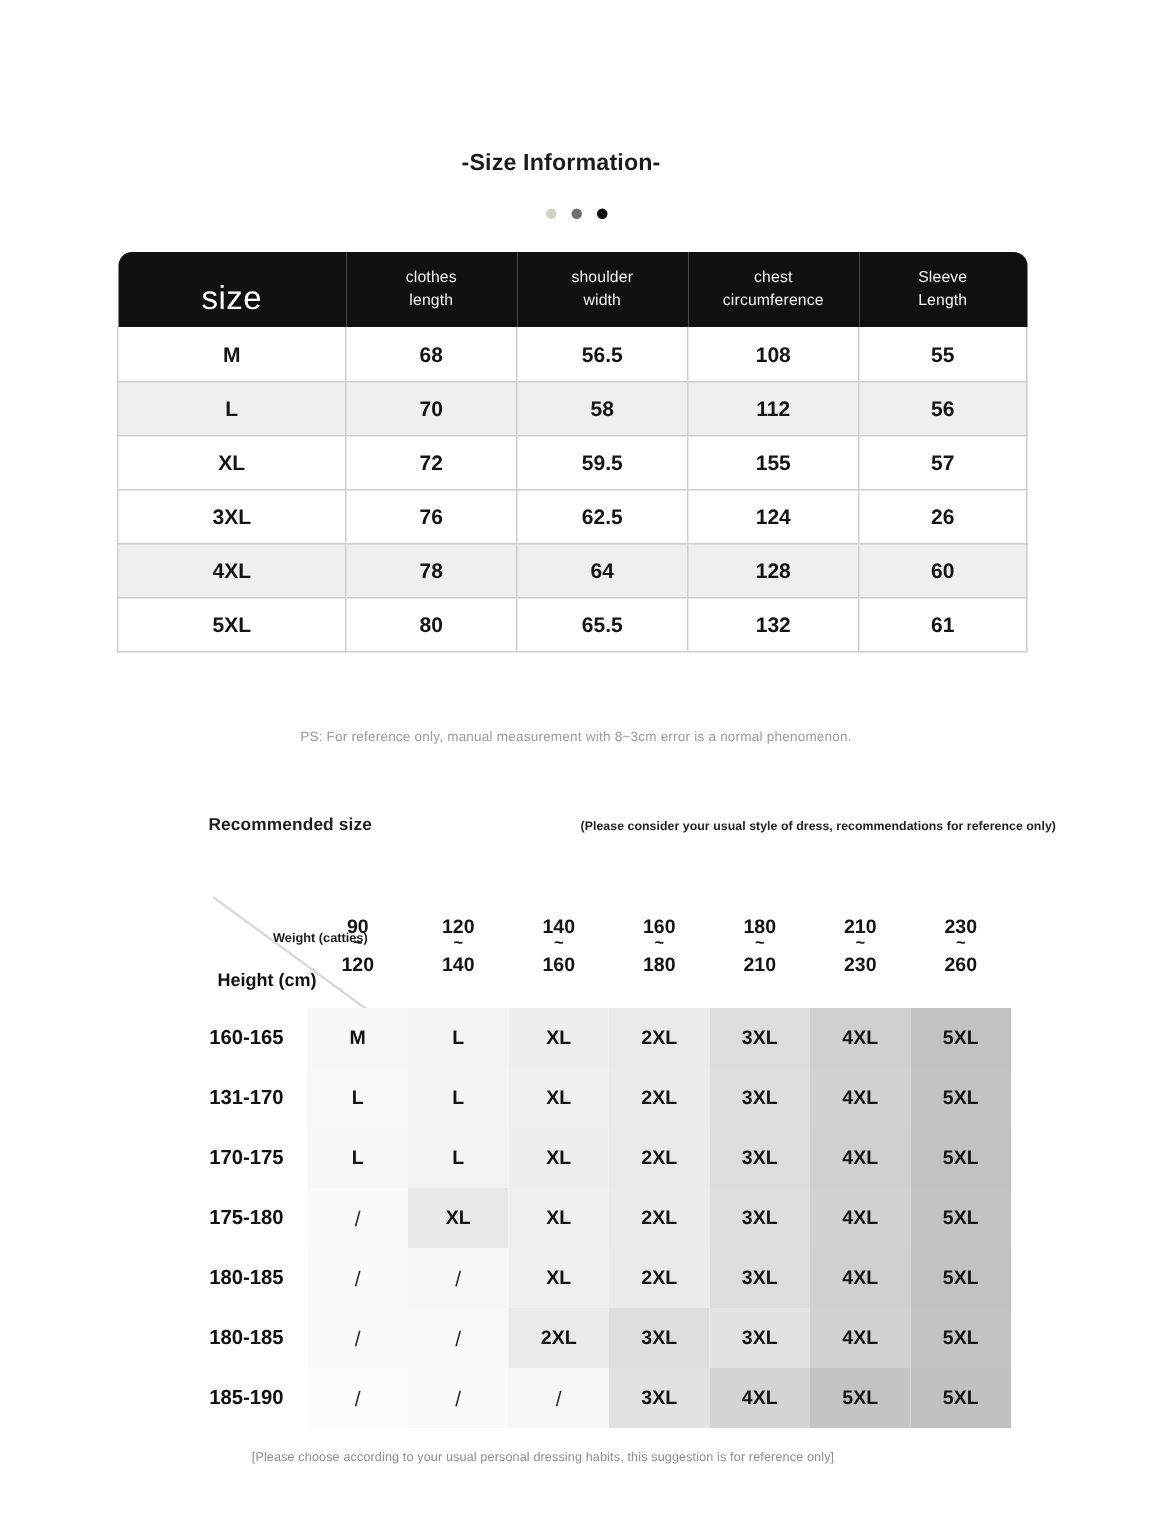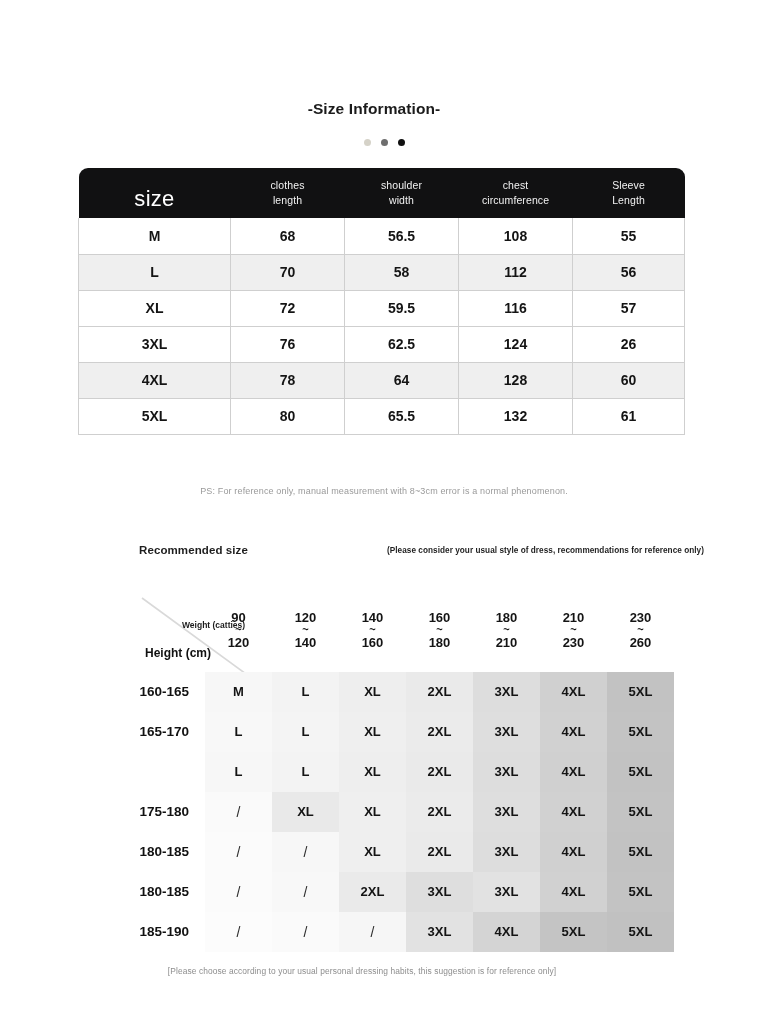--- a/index.html
+++ b/index.html
@@ -333,21 +333,21 @@
             <td>L</td>
             <td>70</td>
             <td>58</td>
             <td>112</td>
             <td>56</td>
           </tr>
           <tr>
             <td>XL</td>
             <td>72</td>
             <td>59.5</td>
-            <td>116</td>
+            <td>155</td>
             <td>57</td>
           </tr>
           <tr>
             <td>3XL</td>
             <td>76</td>
             <td>62.5</td>
             <td>124</td>
             <td>26</td>
           </tr>
           <tr class="alt">
@@ -419,28 +419,29 @@
         <div>260</div>
       </div>
       <div class="rec-rowlabel" style="top: 76px;">160-165</div>
       <div class="rec-cell" style="left: 109px; top: 76px; background: rgb(247, 247, 247);">M</div>
       <div class="rec-cell" style="left: 176px; top: 76px; background: rgb(243, 243, 243);">L</div>
       <div class="rec-cell" style="left: 243px; top: 76px; background: rgb(238, 238, 238);">XL</div>
       <div class="rec-cell" style="left: 310px; top: 76px; background: rgb(234, 234, 234);">2XL</div>
       <div class="rec-cell" style="left: 377px; top: 76px; background: rgb(221, 221, 221);">3XL</div>
       <div class="rec-cell" style="left: 444px; top: 76px; background: rgb(208, 208, 208);">4XL</div>
       <div class="rec-cell" style="left: 511px; top: 76px; background: rgb(194, 194, 194);">5XL</div>
-      <div class="rec-rowlabel" style="top: 116px;">165-170</div>
+      <div class="rec-rowlabel" style="top: 116px;">131-170</div>
       <div class="rec-cell" style="left: 109px; top: 116px; background: rgb(248, 248, 248);">L</div>
       <div class="rec-cell" style="left: 176px; top: 116px; background: rgb(244, 244, 244);">L</div>
       <div class="rec-cell" style="left: 243px; top: 116px; background: rgb(239, 239, 239);">XL</div>
       <div class="rec-cell" style="left: 310px; top: 116px; background: rgb(235, 235, 235);">2XL</div>
       <div class="rec-cell" style="left: 377px; top: 116px; background: rgb(222, 222, 222);">3XL</div>
       <div class="rec-cell" style="left: 444px; top: 116px; background: rgb(209, 209, 209);">4XL</div>
       <div class="rec-cell" style="left: 511px; top: 116px; background: rgb(195, 195, 195);">5XL</div>
+      <div class="rec-rowlabel" style="top: 156px;">170-175</div>
       <div class="rec-cell" style="left: 109px; top: 156px; background: rgb(247, 247, 247);">L</div>
       <div class="rec-cell" style="left: 176px; top: 156px; background: rgb(243, 243, 243);">L</div>
       <div class="rec-cell" style="left: 243px; top: 156px; background: rgb(238, 238, 238);">XL</div>
       <div class="rec-cell" style="left: 310px; top: 156px; background: rgb(234, 234, 234);">2XL</div>
       <div class="rec-cell" style="left: 377px; top: 156px; background: rgb(221, 221, 221);">3XL</div>
       <div class="rec-cell" style="left: 444px; top: 156px; background: rgb(208, 208, 208);">4XL</div>
       <div class="rec-cell" style="left: 511px; top: 156px; background: rgb(194, 194, 194);">5XL</div>
       <div class="rec-rowlabel" style="top: 196px;">175-180</div>
       <div class="rec-cell slash" style="left: 109px; top: 196px; background: rgb(250, 250, 250);">/</div>
       <div class="rec-cell" style="left: 176px; top: 196px; background: rgb(233, 233, 233);">XL</div>

